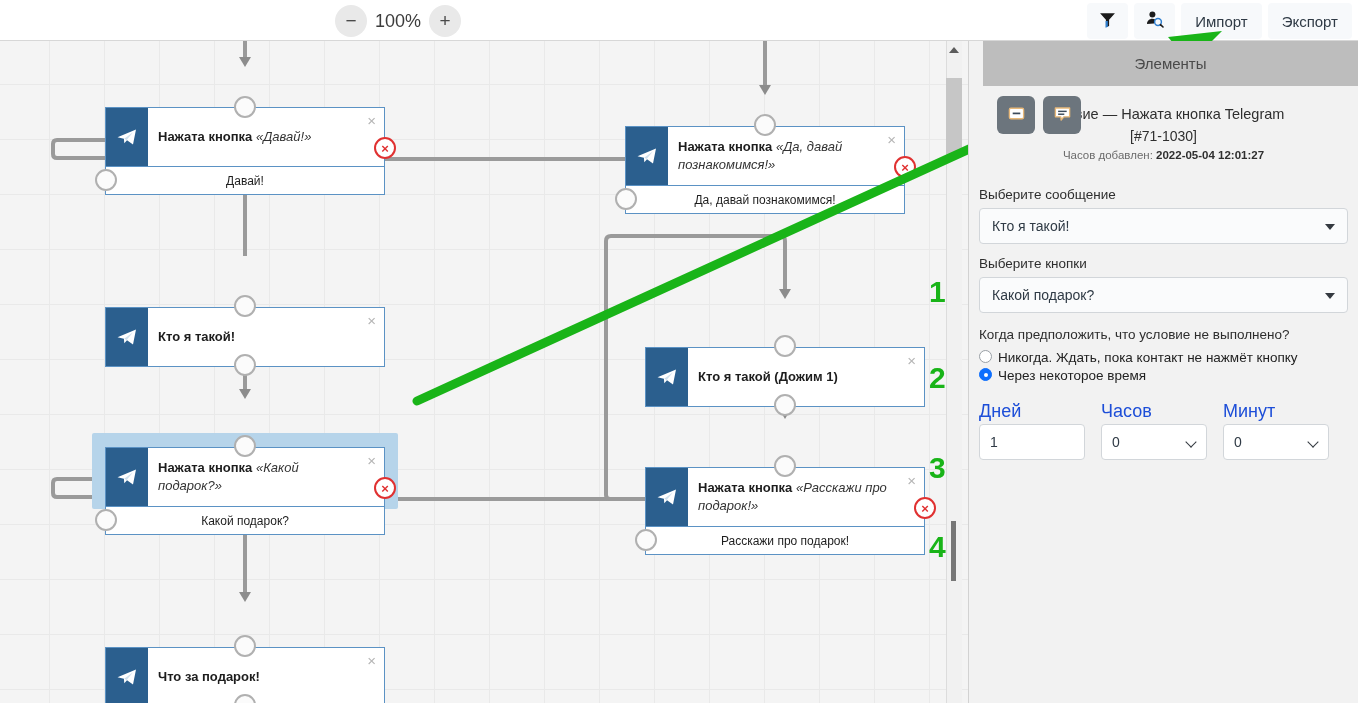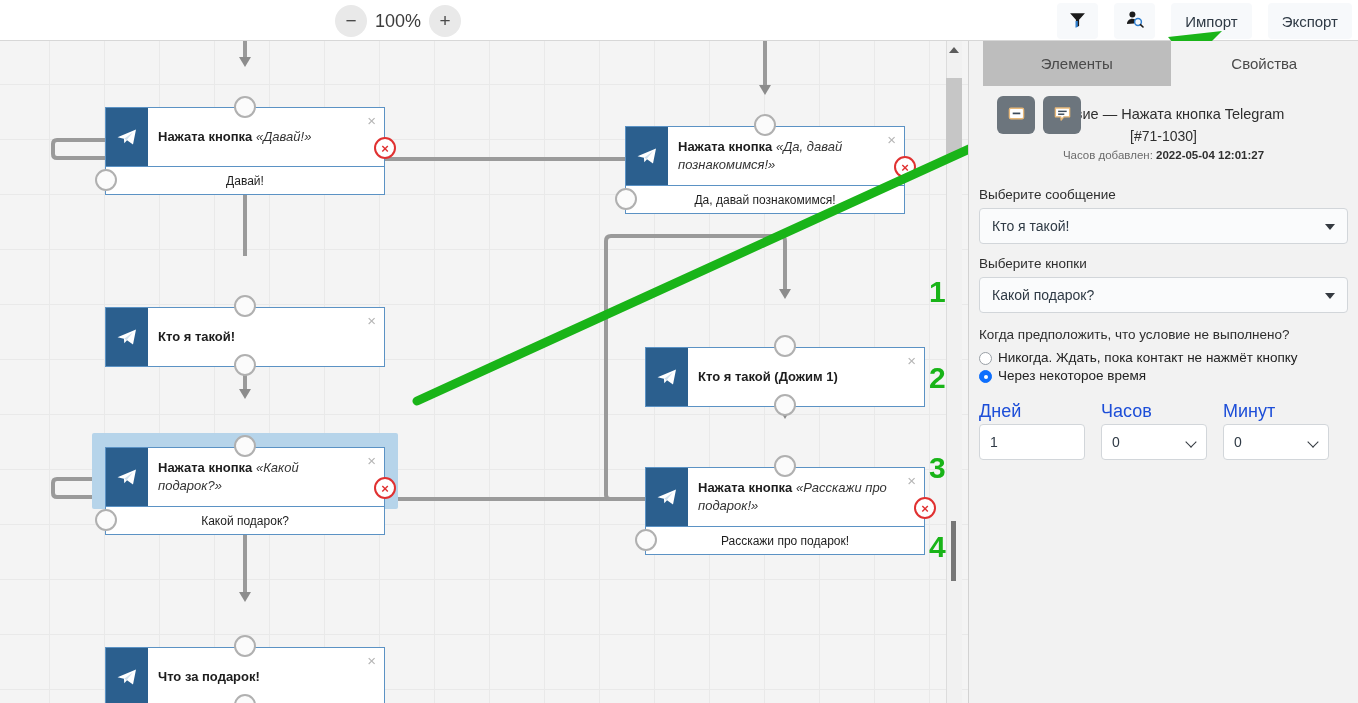--- a/index.html
+++ b/index.html
@@ -23,21 +23,21 @@
   }
   .zbtn {
     width: 32px; height: 32px; border-radius: 50%;
     background: #e9e9e9; border: none; color: #4a4a4a;
     font-size: 19px; line-height: 30px; text-align: center;
     cursor: pointer; font-family: "Liberation Sans", sans-serif;
     display: flex; align-items: center; justify-content: center;
   }
   .zoomlabel { font-size: 18px; color: #3c3c3c; min-width: 38px; text-align: center; }
 
-  .tbtns { position: absolute; right: 6px; top: 3px; display: flex; gap: 16px; align-items: flex-start; }
+  .tbtns { position: absolute; right: 6px; top: 3px; display: flex; gap: 6px; align-items: flex-start; }
   .iconbtn {
     width: 41px; height: 36px; background: #f7f9fb; border-radius: 4px;
     display: flex; align-items: center; justify-content: center; cursor: pointer;
   }
   .txtbtn {
     height: 36px; background: #f7f9fb; border-radius: 4px;
     display: flex; align-items: center; justify-content: center;
     padding: 0 14px; font-size: 15px; color: #2f3a45; cursor: pointer;
   }
 
@@ -136,21 +136,21 @@
     border: 1px solid #d2d6da; border-radius: 4px;
     display: flex; align-items: center; padding: 0 28px 0 12px;
     font-size: 14px; color: #2f3a45; cursor: pointer;
   }
   .caret {
     position: absolute; right: 12px; top: 15px;
     width: 0; height: 0; border-left: 5px solid transparent;
     border-right: 5px solid transparent; border-top: 6px solid #343a40;
   }
   .qlabel { font-size: 13.5px; color: #2e2e2e; margin: 14px 0 8px 0; }
-  .radio-row { display: flex; align-items: flex-end; gap: 6px; margin: 3px 0; font-size: 13.5px; color: #222; cursor: pointer; }
+  .radio-row { display: flex; align-items: flex-start; gap: 6px; margin: 3px 0; font-size: 13.5px; color: #222; cursor: pointer; }
   .radio {
     width: 13px; height: 13px; border-radius: 50%; border: 1px solid #9aa0a6;
     background: #fff; flex: 0 0 13px; position: relative;
   }
   .radio.on { border-color: #0d6efd; background: #0d6efd; }
   .radio.on::after {
     content: ""; position: absolute; left: 3.5px; top: 3.5px;
     width: 4px; height: 4px; border-radius: 50%; background: #fff;
   }
   .timerow { display: flex; gap: 16px; margin-top: 18px; }
@@ -392,21 +392,20 @@
     <g>
       <line x1="417" y1="401" x2="1197" y2="45" stroke="#19b418" stroke-width="9" stroke-linecap="round"></line>
       <path d="M1222 31 L1168 37 L1190 63 Z" fill="#19b418"></path>
     </g>
   </svg>
 
   <div class="panel">
 
     <div class="tabs">
       <div class="tab inactive">Элементы</div>
-      <div class="tab active">Свойства</div>
     </div>
 
     <div class="blockhead">
       <div class="sqbtns">
         <div class="sqbtn">
           <span>
             <svg width="19" height="19" viewBox="0 0 20 20">
               <rect x="2.5" y="4.5" width="15" height="11" rx="1.5" fill="#ffffff" stroke="#e8b97a" stroke-width="1.4"></rect>
               <rect x="6" y="9" width="8" height="1.8" fill="#3b4a5a"></rect>
             </svg>

